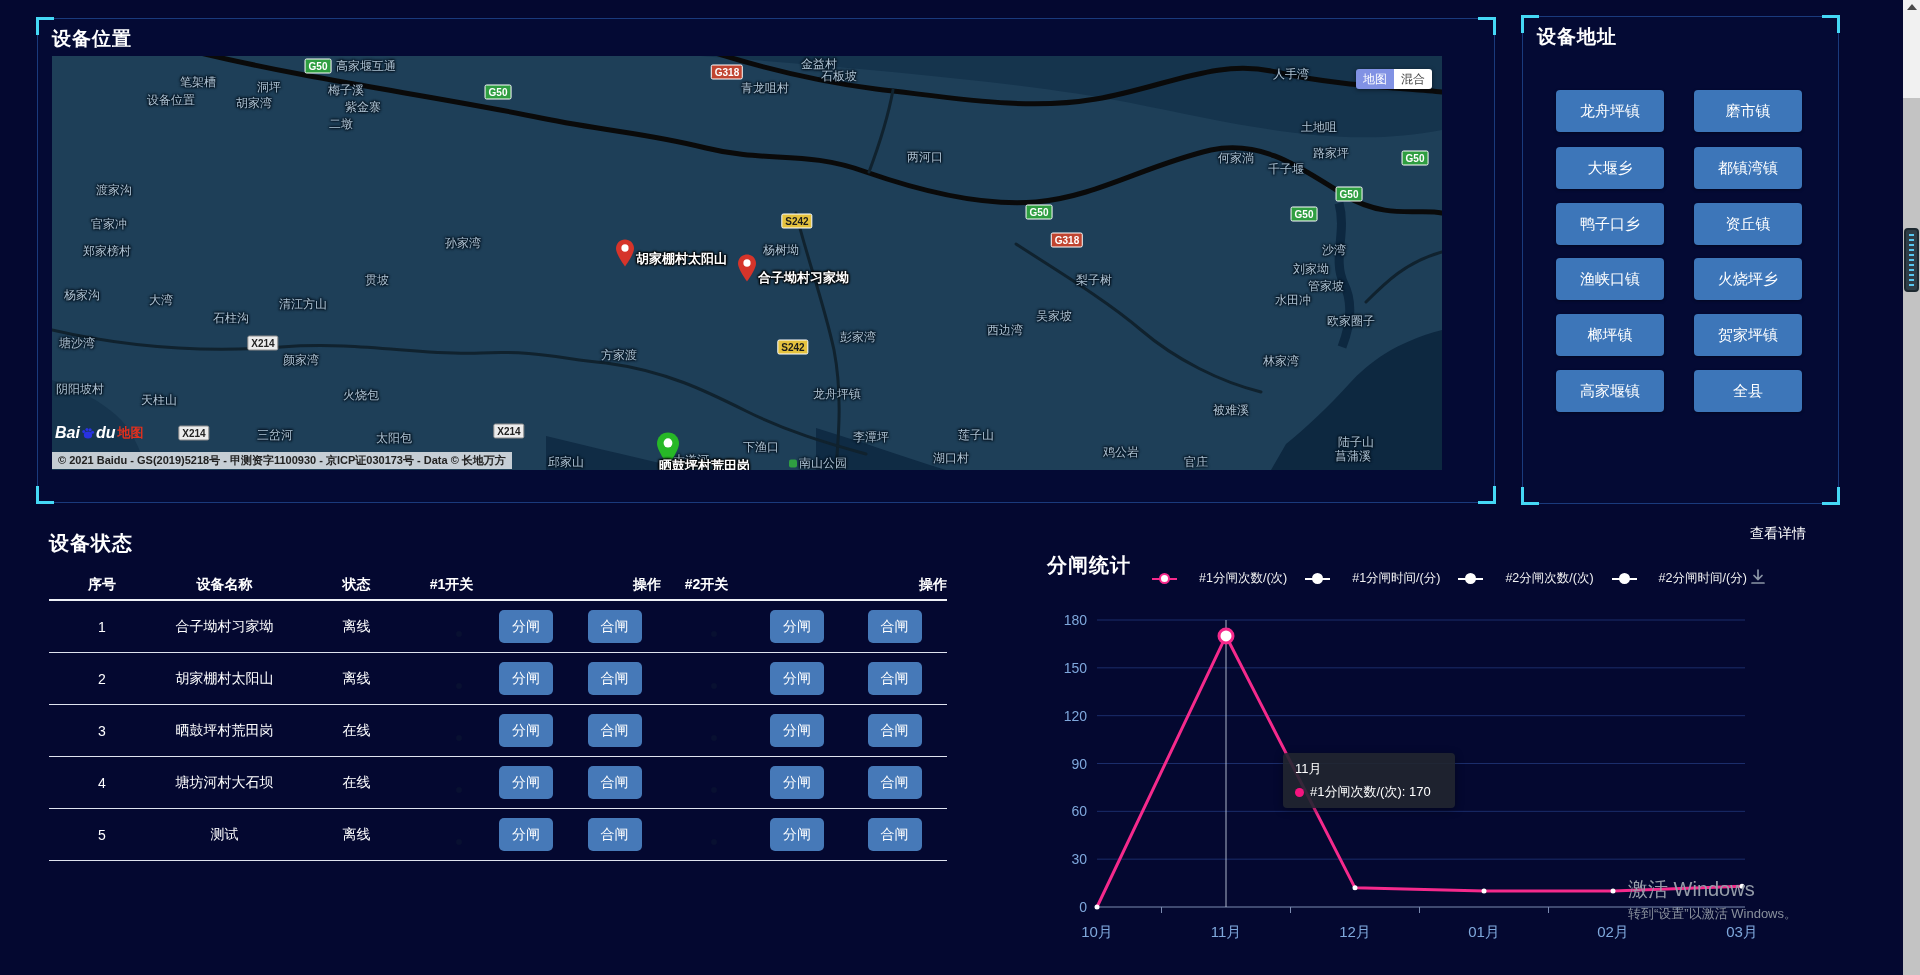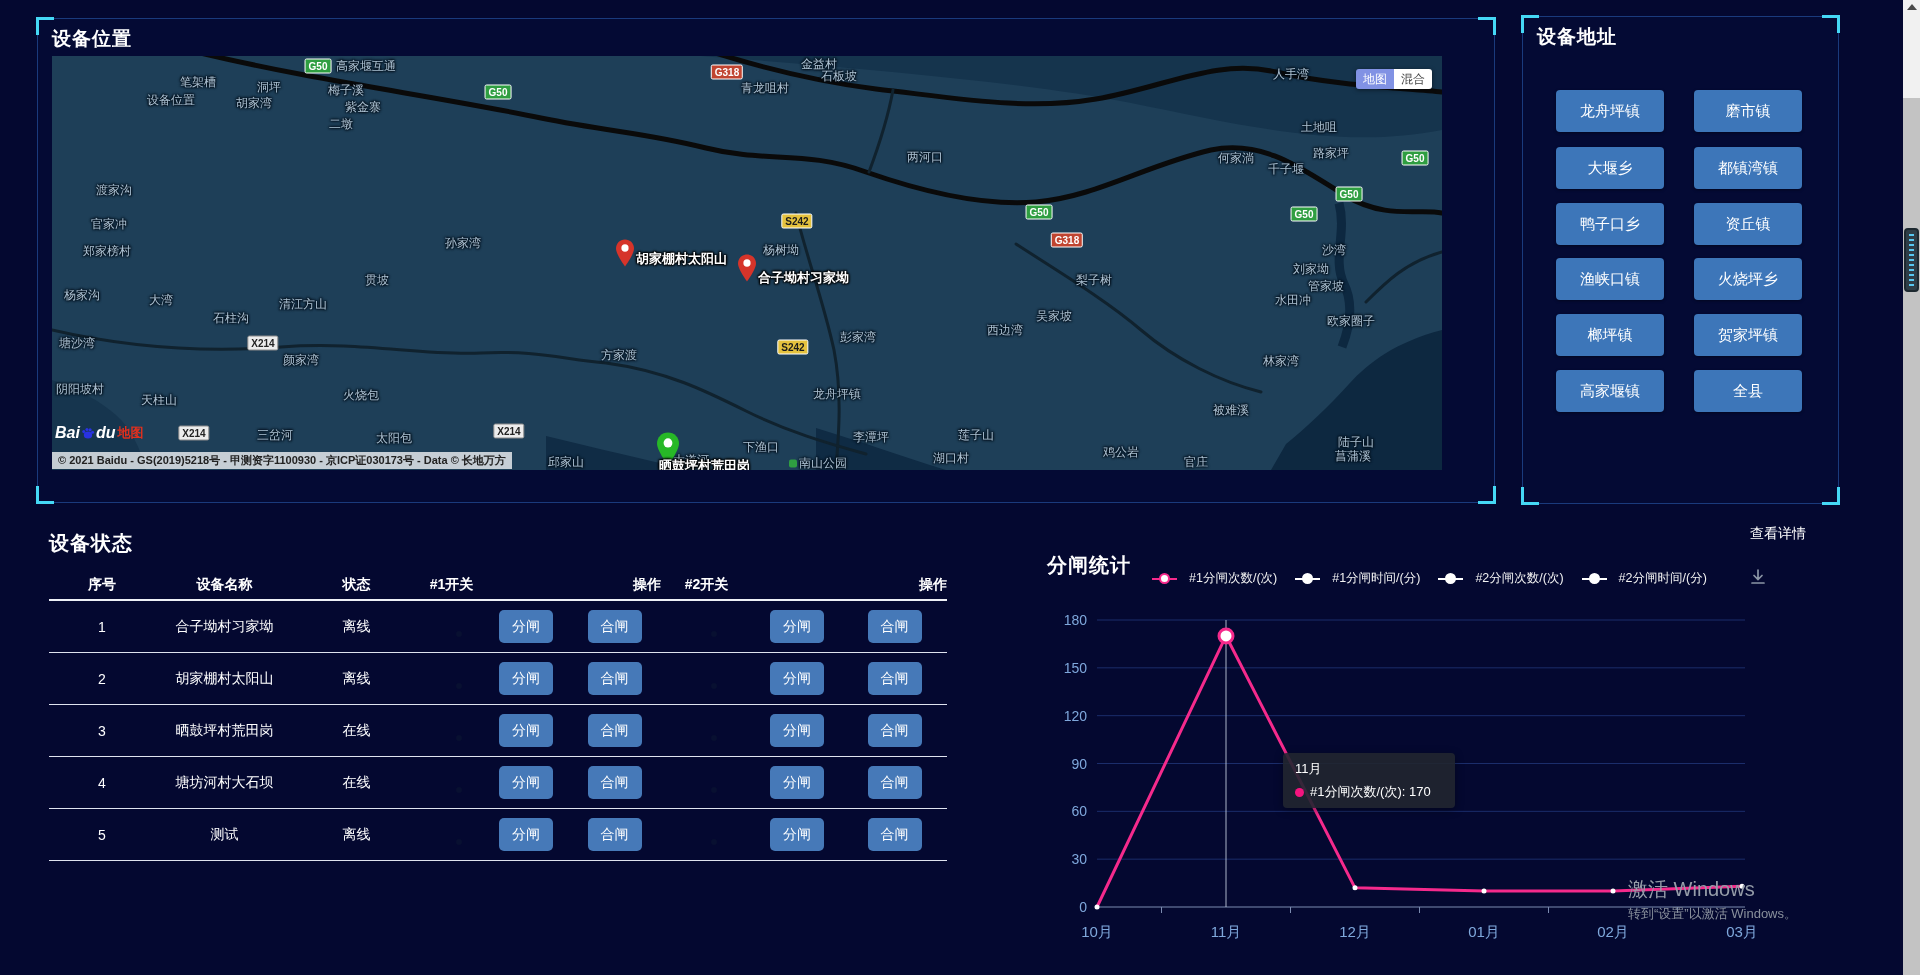--- a/index.html
+++ b/index.html
@@ -58,21 +58,21 @@
   .ind::after{content:"";position:absolute;inset:4px;border-radius:50%;border:3px solid #081031;}
   .ind[data-state="red"]{background:#ee1111;}
   .ind[data-state="green"]{background:#2bd42b;}
   .op-btn{width:54px;height:33px;background:#4679b8;color:#fff;border:none;border-radius:5px;
        font-size:14px;font-family:inherit;cursor:pointer;margin:0 auto;display:block;}
   
   #chart-box{position:absolute;left:1040px;top:598px;width:780px;height:362px;}
   .ylab{fill:#7fa8dc;font-size:14px;}
   .xlab{fill:#7fa8dc;font-size:15px;}
   #legend{position:absolute;left:1152px;top:570px;display:flex;gap:18px;align-items:center;}
-  .lg-item{display:flex;align-items:center;gap:12px;cursor:pointer;}
+  .lg-item{display:flex;align-items:center;gap:22px;cursor:pointer;}
   .lg-marker{width:25px;height:2px;background:#fff;position:relative;display:inline-block;}
   .lg-marker::after{content:"";position:absolute;left:7px;top:-4.5px;width:7px;height:7px;border-radius:50%;
        background:#fff;border:2px solid #fff;}
   .lg-item[data-color="pink"] .lg-marker{background:#f52a8c;}
   .lg-item[data-color="pink"] .lg-marker::after{background:#fff;border-color:#f52a8c;}
   .lg-text{font-size:12.5px;color:#f2f2f2;}
   #detail-link{position:absolute;left:1750px;top:525px;font-size:14px;color:#fff;cursor:pointer;}
   #dl-icon{position:absolute;left:1748px;top:567px;cursor:pointer;}
   #tooltip{position:absolute;left:1283px;top:753px;background:rgba(33,38,48,.9);border-radius:4px;
        padding:7px 12px;min-width:148px;box-shadow:0 2px 8px rgba(0,0,0,.4);}

